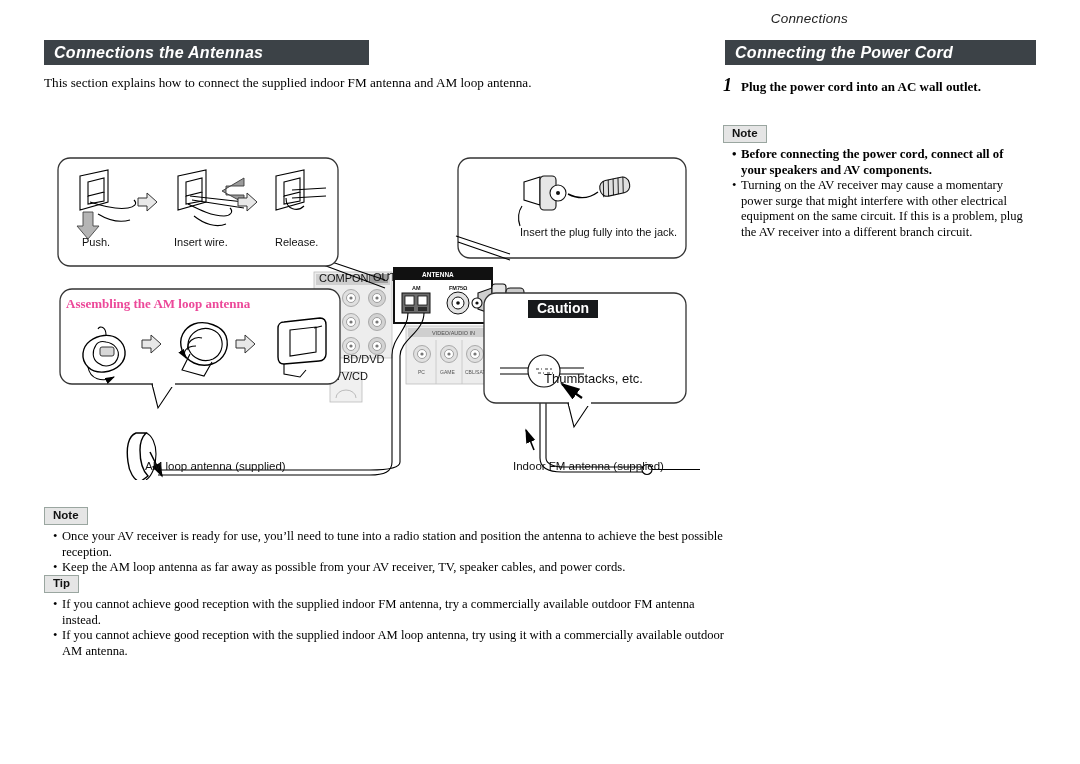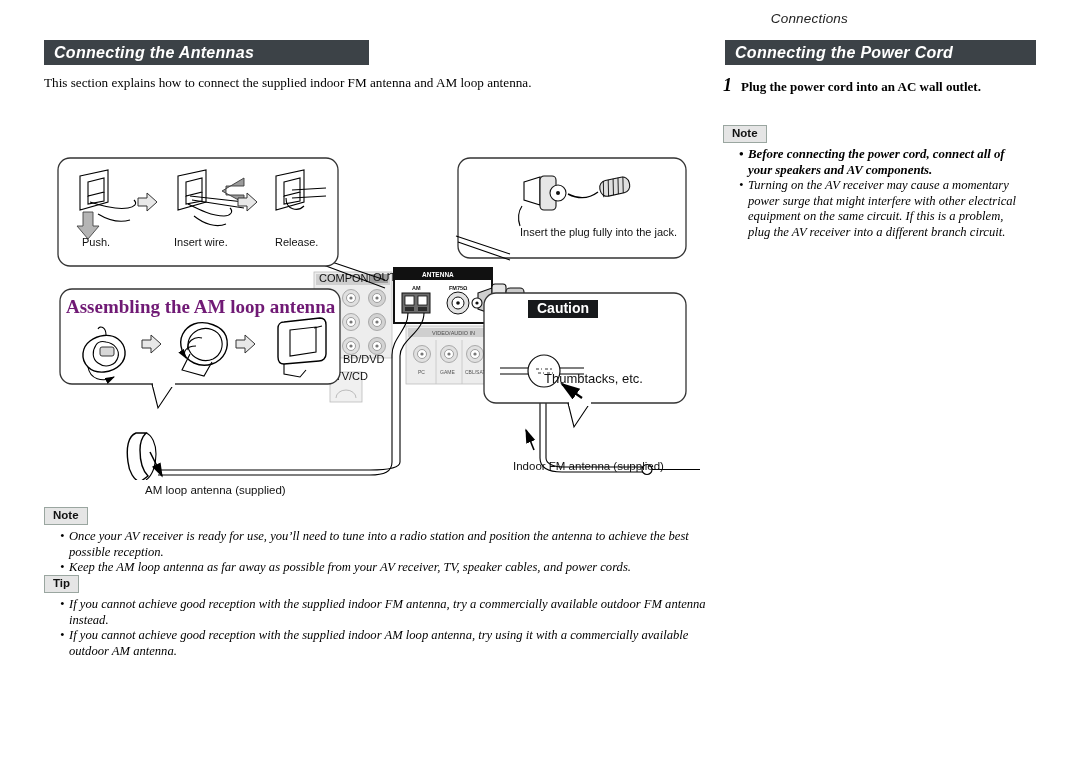--- a/index.html
+++ b/index.html
@@ -76,21 +76,21 @@
     background:#17191b;
     border:1px solid #17191b;
     color:#fff;
     font-family:"Liberation Sans", sans-serif;
     font-weight:bold;
     font-size:14px;
     padding:1px 8px 2px 8px;
     line-height:13px;
   }
 
-  .bullets{ margin:16px; padding:0; list-style:none;font-style:italic; }
+  .bullets{ margin:9px; padding:0; list-style:none; }
   .bullets li{
     position:relative;
     padding-left:9px;
     font-family:"Liberation Serif", serif;
     font-size:12.6px;
     line-height:15.5px;
     margin-bottom:0px;
   }
   .bullets li:before{
     content:"\2022";
@@ -116,21 +116,21 @@
     position:absolute; left:0; top:718px; width:1080px; height:46px;
   }
 </style>
 </head>
 <body>
 
 <div class="page">
 
   <div class="running-head">Connections</div>
 
-  <div class="banner" id="banner-left">Connecting the Antennas</div>
+  <div class="banner" id="banner-left">Connections the Antennas</div>
 
   <div class="para" id="para1">This section explains how to connect the supplied indoor FM antenna and AM loop antenna.</div>
 
   <div class="banner" id="banner-right">Connecting the Power Cord</div>
 
   <div class="step">
     <div class="step-num">1</div>
     <div class="step-txt">Plug the power cord into an AC wall outlet.</div>
   </div>
 
@@ -408,23 +408,23 @@
 
       <path d="M110,340 L122,364" stroke="#000" stroke-width="1.6" fill="none" marker-end="url(#arrowblk)" transform="translate(0,-38)"></path>
       <path d="M494,300 L486,280" stroke="#000" stroke-width="1.6" fill="none" marker-end="url(#arrowblk)"></path>
     </svg>
 
     <div style="position:absolute;left:488px;top:149px;width:150px;">
       <span class="badge-dark">Caution</span>
     </div>
     <div style="position:absolute;left:504px;top:221px;font-family:'Liberation Sans',sans-serif;font-size:13px;color:#111;">Thumbtacks, etc.</div>
 
-    <div style="position:absolute;left:26px;top:146px;font-family:'Liberation Serif',serif;font-weight:bold;font-size:19px;color:#701a75;">Assembling the AM loop antenna</div>
-
-    <div style="position:absolute;left:105px;top:310px;font-family:'Liberation Sans',sans-serif;font-size:11.5px;color:#111;margin-top:24px;">AM loop antenna (supplied)</div>
+    <div style="position:absolute;left:26px;top:146px;font-family:'Liberation Serif',serif;font-weight:bold;font-size:13px;color:#ec4899;">Assembling the AM loop antenna</div>
+
+    <div style="position:absolute;left:105px;top:310px;font-family:'Liberation Sans',sans-serif;font-size:11.5px;color:#111;">AM loop antenna (supplied)</div>
     <div style="position:absolute;left:473px;top:310px;font-family:'Liberation Sans',sans-serif;font-size:11.5px;color:#111;">Indoor FM antenna (supplied)</div>
   </div>
 
   <div id="note-bottom">
     <span class="badge">Note</span>
     <ul class="bullets list">
       <li>Once your AV receiver is ready for use, you’ll need to tune into a radio station and position the antenna to achieve the best possible reception.</li>
       <li>Keep the AM loop antenna as far away as possible from your AV receiver, TV, speaker cables, and power cords.</li>
     </ul>
   </div>

